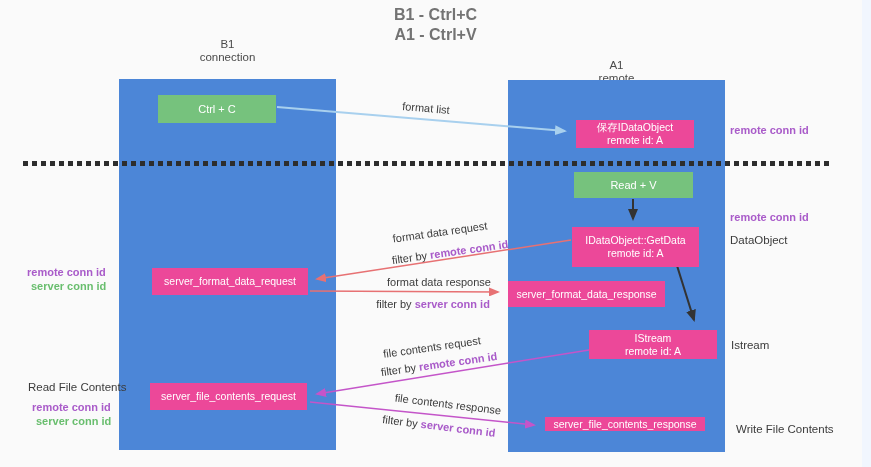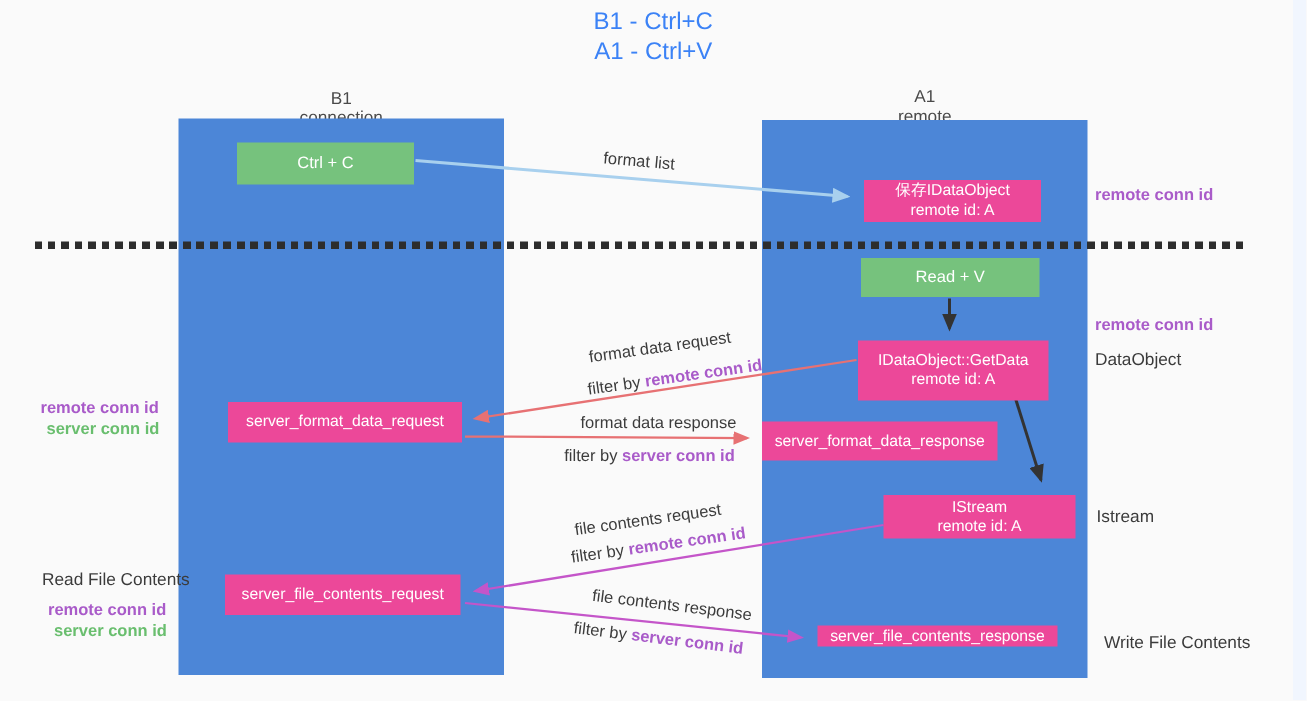--- a/index.html
+++ b/index.html
@@ -1,19 +1,19 @@
 <!DOCTYPE html>
 <html><head>
 <meta charset="utf-8">
 <style>
   html,body { margin:0; padding:0; background:#fafafa; font-family:"Liberation Sans", sans-serif; }
   .canvas { position:relative; width:871px; height:467px; background:#fafafa; overflow:hidden; }
 
   .title { position:absolute; left:0; right:0; top:5px; text-align:center;
-           font-size:16px; color:#3b82f6; line-height:20px; }
+           font-size:16px; color:#737373; line-height:20px;font-weight:bold; }
 
   .lane-hdr { position:absolute; width:135px; text-align:center;
               font-size:11.5px; color:#4a4a4a; line-height:13px; }
   .lane { position:absolute; background:#4C86D7; }
 
   .dashes { position:absolute; left:23px; top:161px; width:807px; height:5px;
             background-image:repeating-linear-gradient(to right,#2d2d2d 0 5px,transparent 5px 9px); }
 
   .box { position:absolute; display:flex; flex-direction:column; align-items:center;
          justify-content:center; color:#fff; font-size:10.5px; line-height:13px;
@@ -40,21 +40,21 @@
 
 <div class="canvas">
 
   <div class="edge-strip"></div>
 
   <div class="title">
     <div>B1 - Ctrl+C</div>
     <div>A1 - Ctrl+V</div>
   </div>
 
-  <div class="lane-hdr" style="left:160px; top:60px;">
+  <div class="lane-hdr" style="left:160px; top:38px;">
     <div>B1</div>
     <div>connection</div>
   </div>
   <div class="lane-hdr" style="left:549px; top:59px;">
     <div>A1</div>
     <div>remote</div>
   </div>
 
   <div class="lane" style="left:119px; top:79px; width:217px; height:371px;"></div>
   <div class="lane" style="left:508px; top:80px; width:217px; height:372px;"></div>

